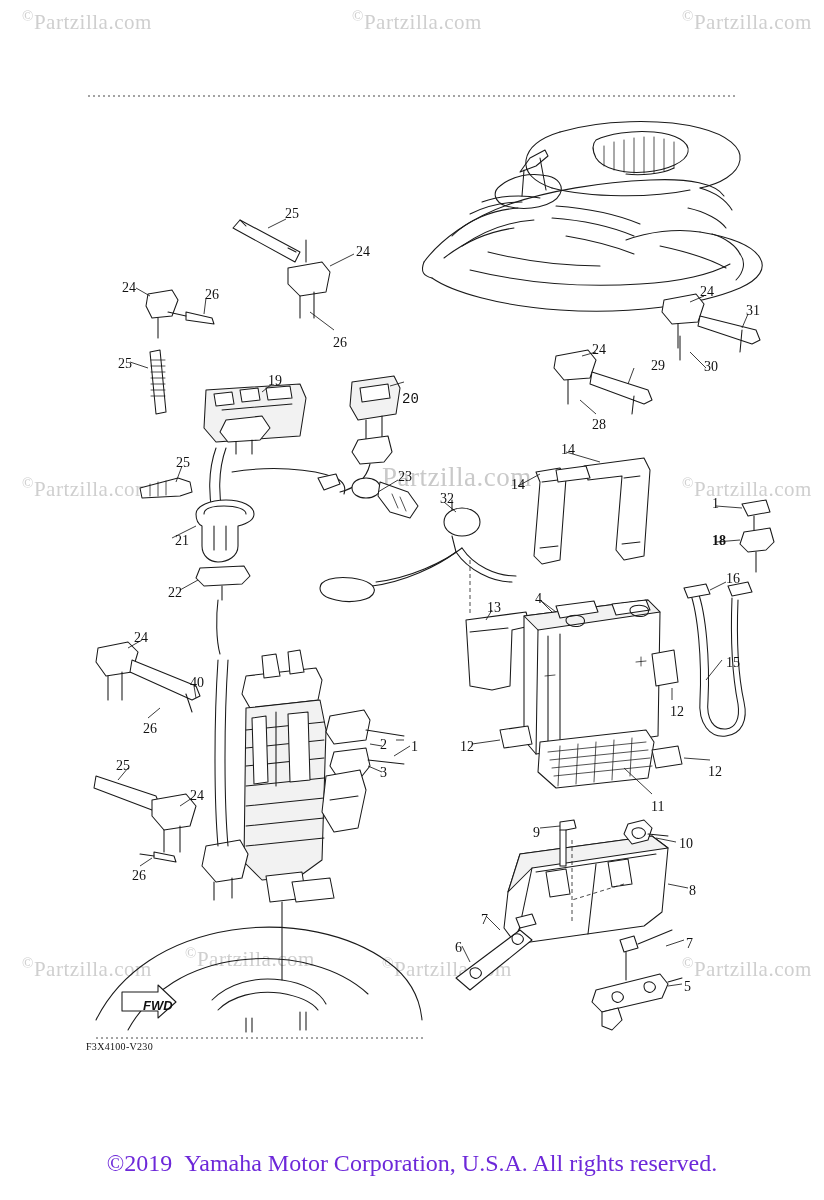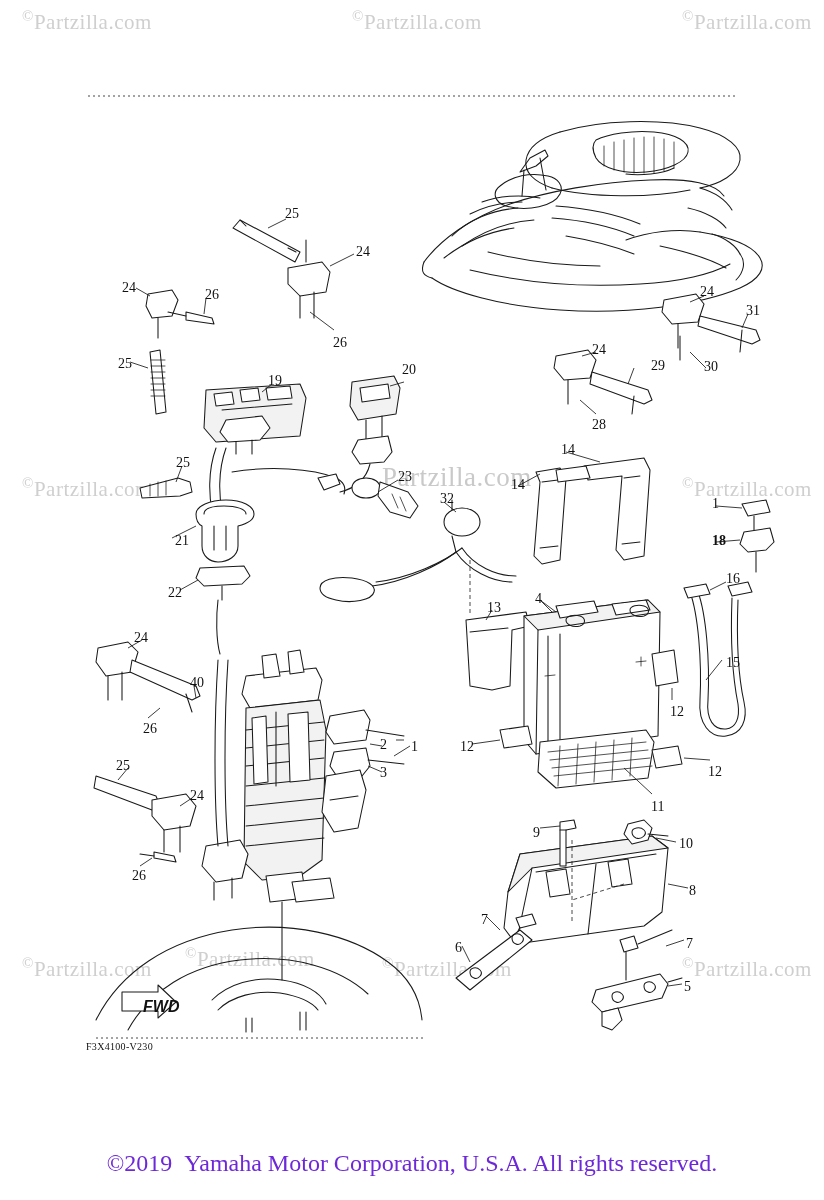--- a/index.html
+++ b/index.html
@@ -66,21 +66,21 @@
     font-size: 10px;
     letter-spacing: .3px;
     color: #111;
   }
   .fwd-label {
     position: absolute;
     left: 143px;
     top: 998px;
     font-family: "Liberation Sans", sans-serif;
     font-weight: bold;
-    font-size: 16px;
+    font-size: 13px;
     font-style: italic;
     color: #111;
   }
   
   .footer {
     position: absolute;
     left: 0;
     top: 1150px;
     width: 824px;
     text-align: center;
@@ -437,21 +437,21 @@
       <div class="callout" style="left: 205px; top: 288px;">26</div>
       <div class="callout" style="left: 333px; top: 336px;">26</div>
       <div class="callout" style="left: 118px; top: 357px;">25</div>
       <div class="callout" style="left: 700px; top: 285px;">24</div>
       <div class="callout" style="left: 746px; top: 304px;">31</div>
       <div class="callout" style="left: 592px; top: 343px;">24</div>
       <div class="callout" style="left: 631px; top: 359px; margin-left: 20px;">29</div>
       <div class="callout" style="left: 704px; top: 360px;">30</div>
       <div class="callout" style="left: 592px; top: 418px;">28</div>
       <div class="callout" style="left: 268px; top: 374px;">19</div>
-      <div class="callout" style="left: 402px; top: 363px;">20</div>
+      <div class="callout" style="left: 402px; top: 392px; font-family: Liberation Mono, monospace;">20</div>
       <div class="callout" style="left: 176px; top: 456px;">25</div>
       <div class="callout" style="left: 398px; top: 470px;">23</div>
       <div class="callout" style="left: 440px; top: 492px;">32</div>
       <div class="callout" style="left: 561px; top: 443px;">14</div>
       <div class="callout" style="left: 511px; top: 478px;">14</div>
       <div class="callout" style="left: 712px; top: 497px;">1</div>
       <div class="callout" style="left: 712px; top: 534px; font-weight: bold;">18</div>
       <div class="callout" style="left: 726px; top: 572px;">16</div>
       <div class="callout" style="left: 159px; top: 534px; margin-left: 16px;">21</div>
       <div class="callout" style="left: 168px; top: 586px;">22</div>

